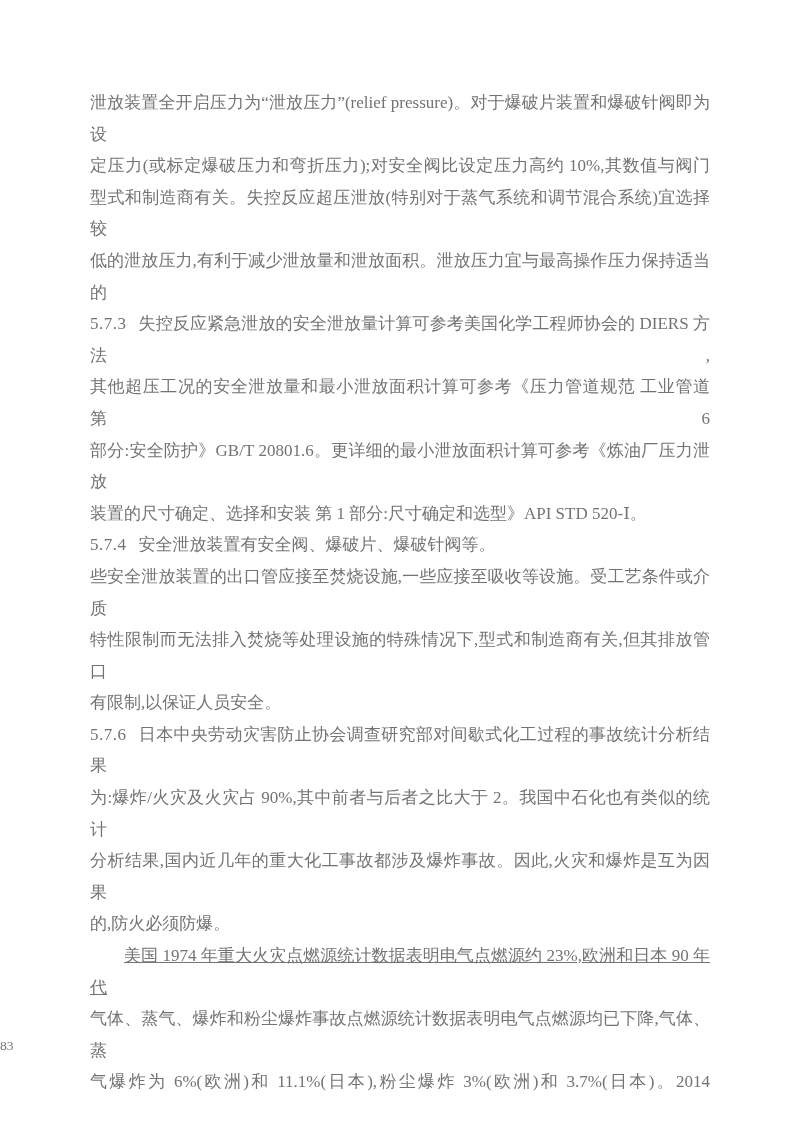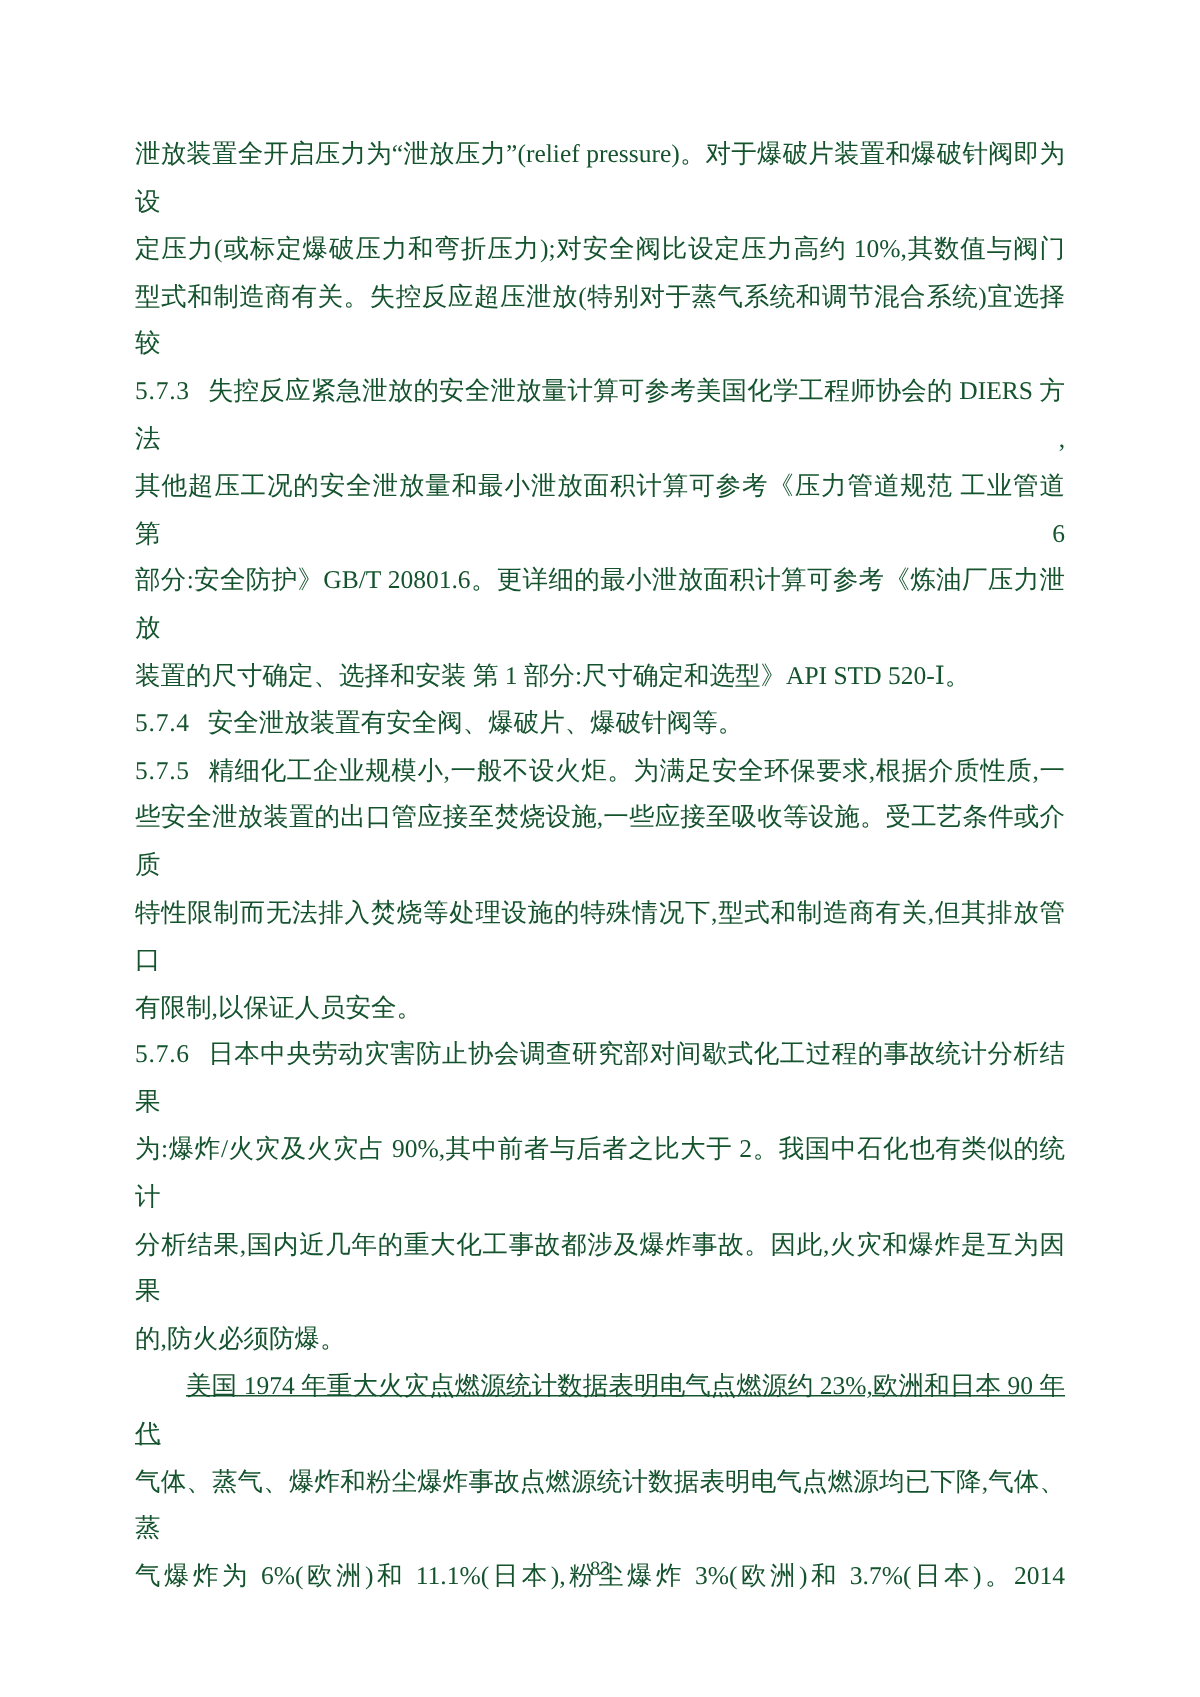--- a/index.html
+++ b/index.html
@@ -7,21 +7,21 @@
     padding: 0;
     background: #ffffff;
   }
   .page {
     position: relative;
     width: 800px;
     height: 1131px;
     background: #ffffff;
     overflow: hidden;
     font-family: "Liberation Serif", "DejaVu Serif", serif;
-    color: #14532d;
+    color: #737373;
   }
   .text-block {
     position: absolute;
     left: 90px;
     top: 87px;
     width: 620px;
     font-size: 17px;
     line-height: 31.6px;
   }
   .line {
@@ -39,39 +39,38 @@
   .secnum {
     font-weight: normal;
     margin-right: 12px;
     letter-spacing: 0.5px;
   }
   .page-number {
     position: absolute;
     top: 1036px;
     left: 0;
     width: 800px;
-    text-align: center;
     font-size: 13.5px;
     line-height: 20px;
   }
 </style>
 </head>
 <body>
 
 <div class="page">
   <div class="text-block" id="doc-body">
       <div class="line j">泄放装置全开启压力为“泄放压力”(relief pressure)。对于爆破片装置和爆破针阀即为设</div>
       <div class="line j">定压力(或标定爆破压力和弯折压力);对安全阀比设定压力高约 10%,其数值与阀门</div>
       <div class="line j">型式和制造商有关。失控反应超压泄放(特别对于蒸气系统和调节混合系统)宜选择较</div>
+      <div class="line j">低的泄放压力,有利于减少泄放量和泄放面积。泄放压力宜与最高操作压力保持适当的</div>
       <div class="line j"><b class="secnum">5.7.3</b>失控反应紧急泄放的安全泄放量计算可参考美国化学工程师协会的 DIERS 方法,</div>
       <div class="line j">其他超压工况的安全泄放量和最小泄放面积计算可参考《压力管道规范 工业管道 第 6</div>
       <div class="line j">部分:安全防护》GB/T 20801.6。更详细的最小泄放面积计算可参考《炼油厂压力泄放</div>
       <div class="line">装置的尺寸确定、选择和安装 第 1 部分:尺寸确定和选型》API STD 520-Ⅰ。</div>
       <div class="line"><b class="secnum">5.7.4</b>安全泄放装置有安全阀、爆破片、爆破针阀等。</div>
-      <div class="line j"><b class="secnum">5.7.5</b>精细化工企业规模小,一般不设火炬。为满足安全环保要求,根据介质性质,一</div>
       <div class="line j">些安全泄放装置的出口管应接至焚烧设施,一些应接至吸收等设施。受工艺条件或介质</div>
       <div class="line j">特性限制而无法排入焚烧等处理设施的特殊情况下,型式和制造商有关,但其排放管口</div>
       <div class="line">有限制,以保证人员安全。</div>
       <div class="line j"><b class="secnum">5.7.6</b>日本中央劳动灾害防止协会调查研究部对间歇式化工过程的事故统计分析结果</div>
       <div class="line j">为:爆炸/火灾及火灾占 90%,其中前者与后者之比大于 2。我国中石化也有类似的统计</div>
       <div class="line j">分析结果,国内近几年的重大化工事故都涉及爆炸事故。因此,火灾和爆炸是互为因果</div>
       <div class="line">的,防火必须防爆。</div>
       <div class="line j indent">美国 1974 年重大火灾点燃源统计数据表明电气点燃源约 23%,欧洲和日本 90 年代</div>
       <div class="line j">气体、蒸气、爆炸和粉尘爆炸事故点燃源统计数据表明电气点燃源均已下降,气体、蒸</div>
       <div class="line j">气爆炸为 6%(欧洲)和 11.1%(日本),粉尘爆炸 3%(欧洲)和 3.7%(日本)。2014</div>

